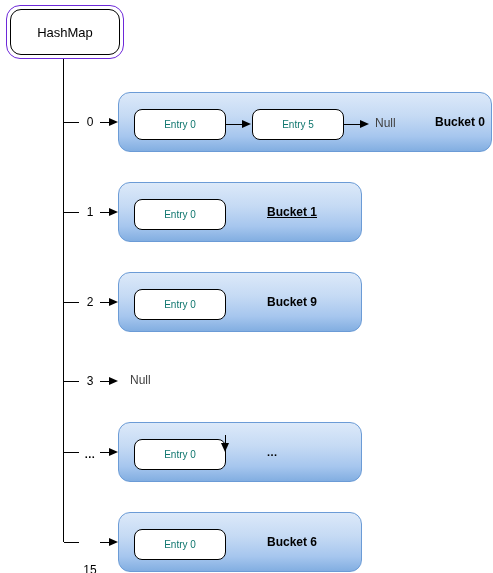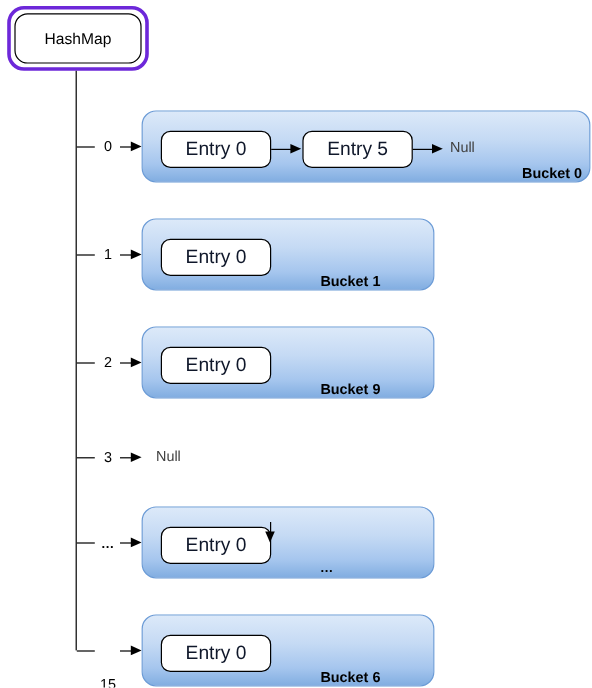--- a/index.html
+++ b/index.html
@@ -24,21 +24,21 @@
   }
 
   
   .root-node {
     position: absolute;
     left: 6px;
     top: 5px;
     width: 118px;
     height: 54px;
     box-sizing: border-box;
-    border: 3px solid #6d28d9;
+    border: 1px solid #6d28d9;
     border-radius: 14px;
     background: #ffffff;
   }
   .root-node-inner {
     position: absolute;
     left: 3px;
     top: 3px;
     right: 3px;
     bottom: 3px;
     box-sizing: border-box;
@@ -114,21 +114,20 @@
   .bucket.narrow { width: 244px; }
 
   .bucket-label {
     position: absolute;
     top: 23px;
     font-size: 12px;
     font-weight: bold;
     color: #000000;
     line-height: 13px;
     white-space: nowrap;
-    margin-top: 22px;
   }
   .bucket-label.dots {
     font-size: 11px;
     letter-spacing: 0.5px;
   }
 
   
   .entry {
     position: absolute;
     top: 16px;
@@ -136,22 +135,22 @@
     height: 31px;
     box-sizing: border-box;
     border: 1px solid #000000;
     border-radius: 8px;
     background: #ffffff;
     display: flex;
     align-items: center;
     justify-content: center;
   }
   .entry-label {
-    font-size: 16px;
-    color: #0f172a;
+    font-size: 10px;
+    color: #0f766e;
     line-height: 12px;
   }
 
   
   .link {
     position: absolute;
     top: 31px;
     height: 1px;
     background: #000000;
   }
@@ -223,21 +222,21 @@
 
   <div class="branch branch-stub" style="top:212px;"></div>
   <div class="index-label" style="top:206px;">1</div>
   <div class="branch branch-arm" style="top:212px;"></div>
   <div class="arrowhead-right" style="left:109px; top:208px;"></div>
 
   <div class="bucket narrow" style="top:182px;">
     <div class="entry" style="left:15px;">
       <span class="entry-label">Entry 0</span>
     </div>
-    <span class="bucket-label" style="left:148px;">Bucket 1</span>
+    <span class="bucket-label" style="left:148px;text-decoration:underline;">Bucket 1</span>
   </div>
 
   <div class="branch branch-stub" style="top:302px;"></div>
   <div class="index-label" style="top:296px;">2</div>
   <div class="branch branch-arm" style="top:302px;"></div>
   <div class="arrowhead-right" style="left:109px; top:298px;"></div>
 
   <div class="bucket narrow" style="top:272px;">
     <div class="entry" style="left:15px;">
       <span class="entry-label">Entry 0</span>

